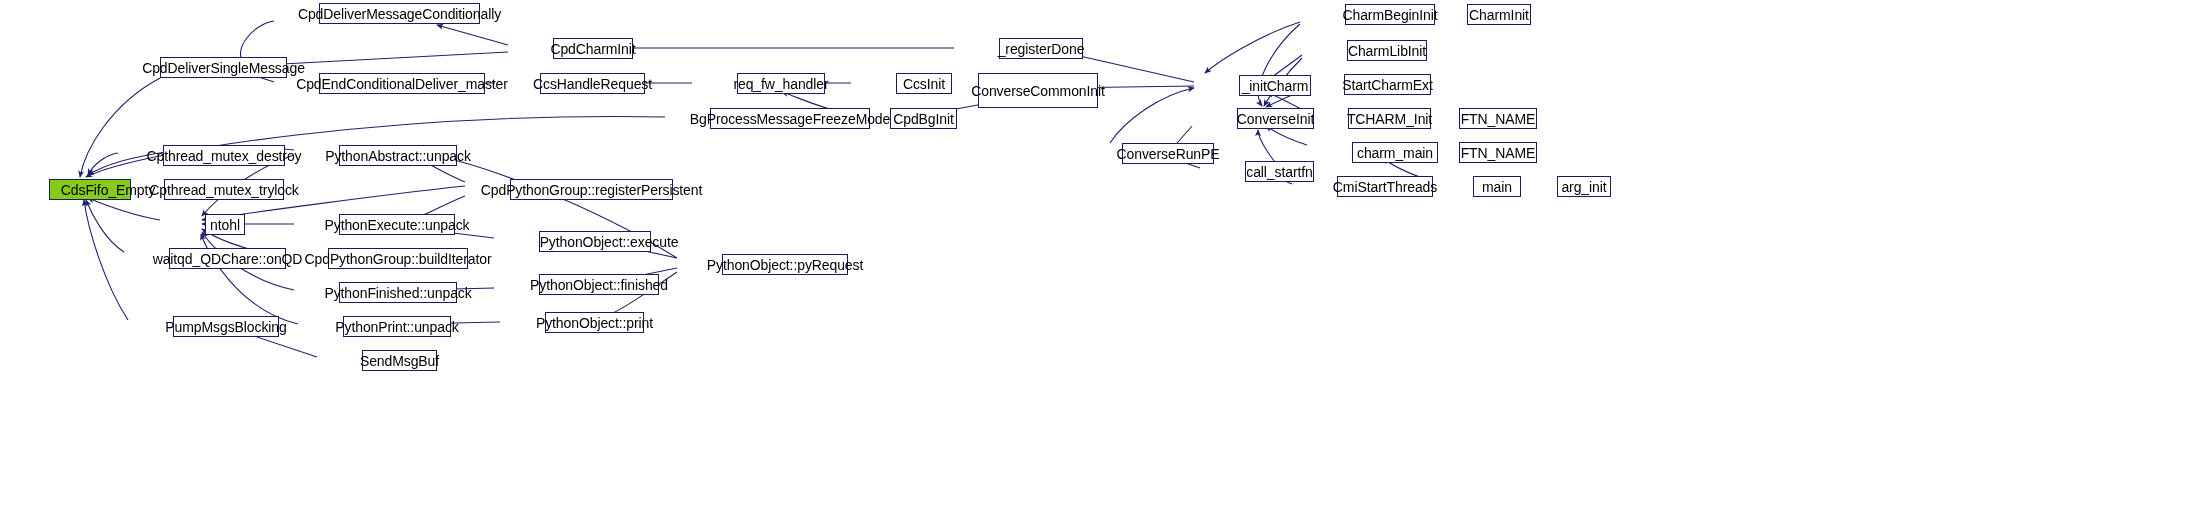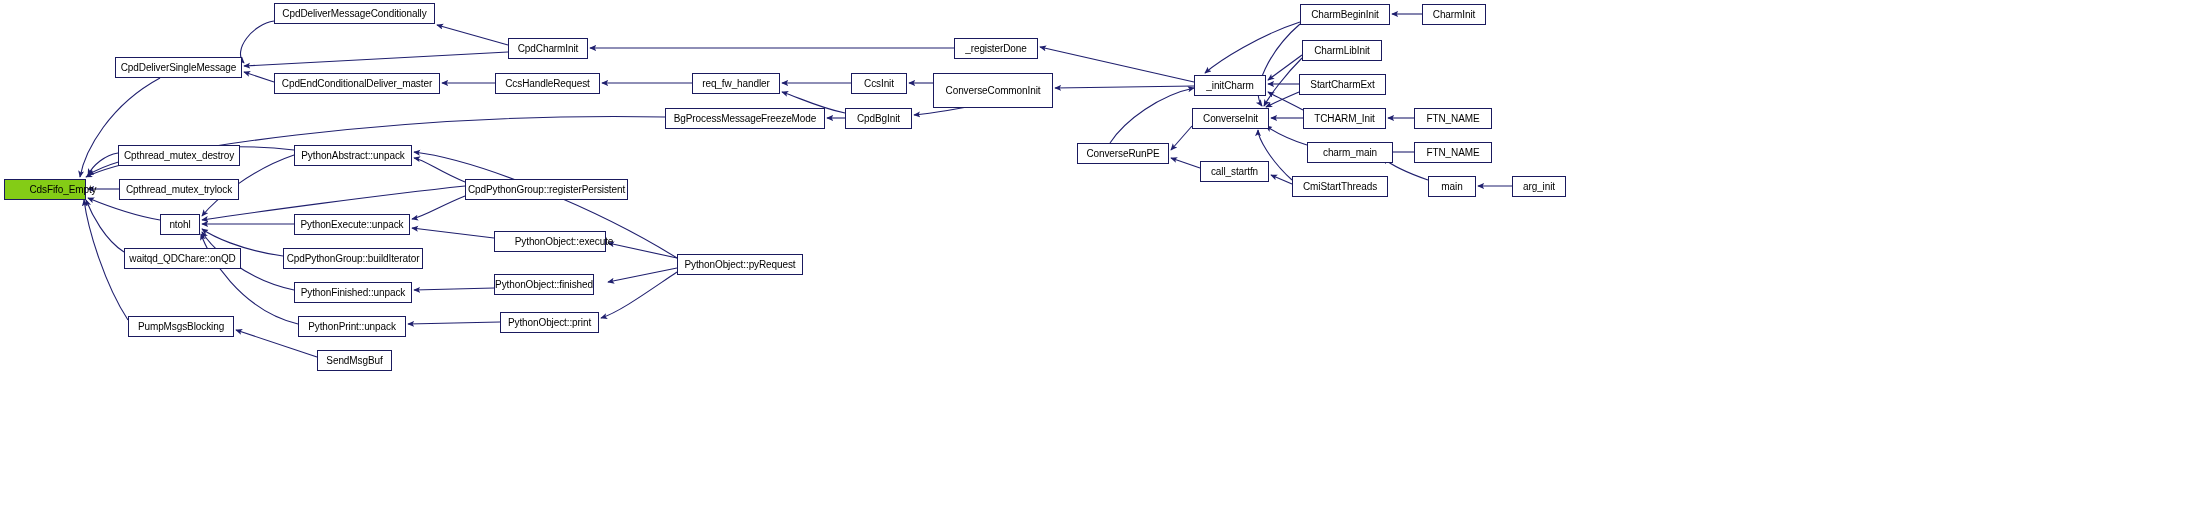--- a/index.html
+++ b/index.html
@@ -22,28 +22,29 @@
     width: 2203px;
     height: 523px;
     pointer-events: none;
   }
   .node {
     position: absolute;
     box-sizing: border-box;
     border: 1px solid #1a1a5e;
     background: #ffffff;
     color: #000000;
-    font-size: 10px;
+    font-size: 14px;
     line-height: 1;
     display: flex;
     align-items: center;
     justify-content: center;
     white-space: nowrap;
     letter-spacing: -0.1px;
     z-index: 2;
+    margin-left: 45px;
   }
   .node.root {
     background: #84cc16;
     border-color: #1a1a5e;
     padding-left: 36px;
   }
 </style>
 </head>
 <body>
 
@@ -145,16 +146,16 @@
     <div class="node" style="left: 128px; top: 316px; width: 106px; height: 21px;">PumpMsgsBlocking</div>
     <div class="node" style="left: 317px; top: 350px; width: 75px; height: 21px;">SendMsgBuf</div>
     <div class="node" style="left: 160px; top: 214px; width: 40px; height: 21px;">ntohl</div>
     <div class="node" style="left: 294px; top: 145px; width: 118px; height: 21px;">PythonAbstract::unpack</div>
     <div class="node" style="left: 294px; top: 214px; width: 116px; height: 21px;">PythonExecute::unpack</div>
     <div class="node" style="left: 283px; top: 248px; width: 140px; height: 21px;">CpdPythonGroup::buildIterator</div>
     <div class="node" style="left: 294px; top: 282px; width: 118px; height: 21px;">PythonFinished::unpack</div>
     <div class="node" style="left: 298px; top: 316px; width: 108px; height: 21px;">PythonPrint::unpack</div>
     <div class="node" style="left: 465px; top: 179px; width: 163px; height: 21px;">CpdPythonGroup::registerPersistent</div>
     <div class="node" style="left: 494px; top: 231px; width: 112px; height: 21px; padding-left: 28px;">PythonObject::execute</div>
-    <div class="node" style="left: 494px; top: 274px; width: 100px; height: 21px;">PythonObject::finished</div>
+    <div class="node" style="left: 494px; top: 274px; width: 120px; height: 21px;">PythonObject::finished</div>
     <div class="node" style="left: 500px; top: 312px; width: 99px; height: 21px;">PythonObject::print</div>
     <div class="node" style="left: 677px; top: 254px; width: 126px; height: 21px;">PythonObject::pyRequest</div>
   </div>
 
 </body></html>

